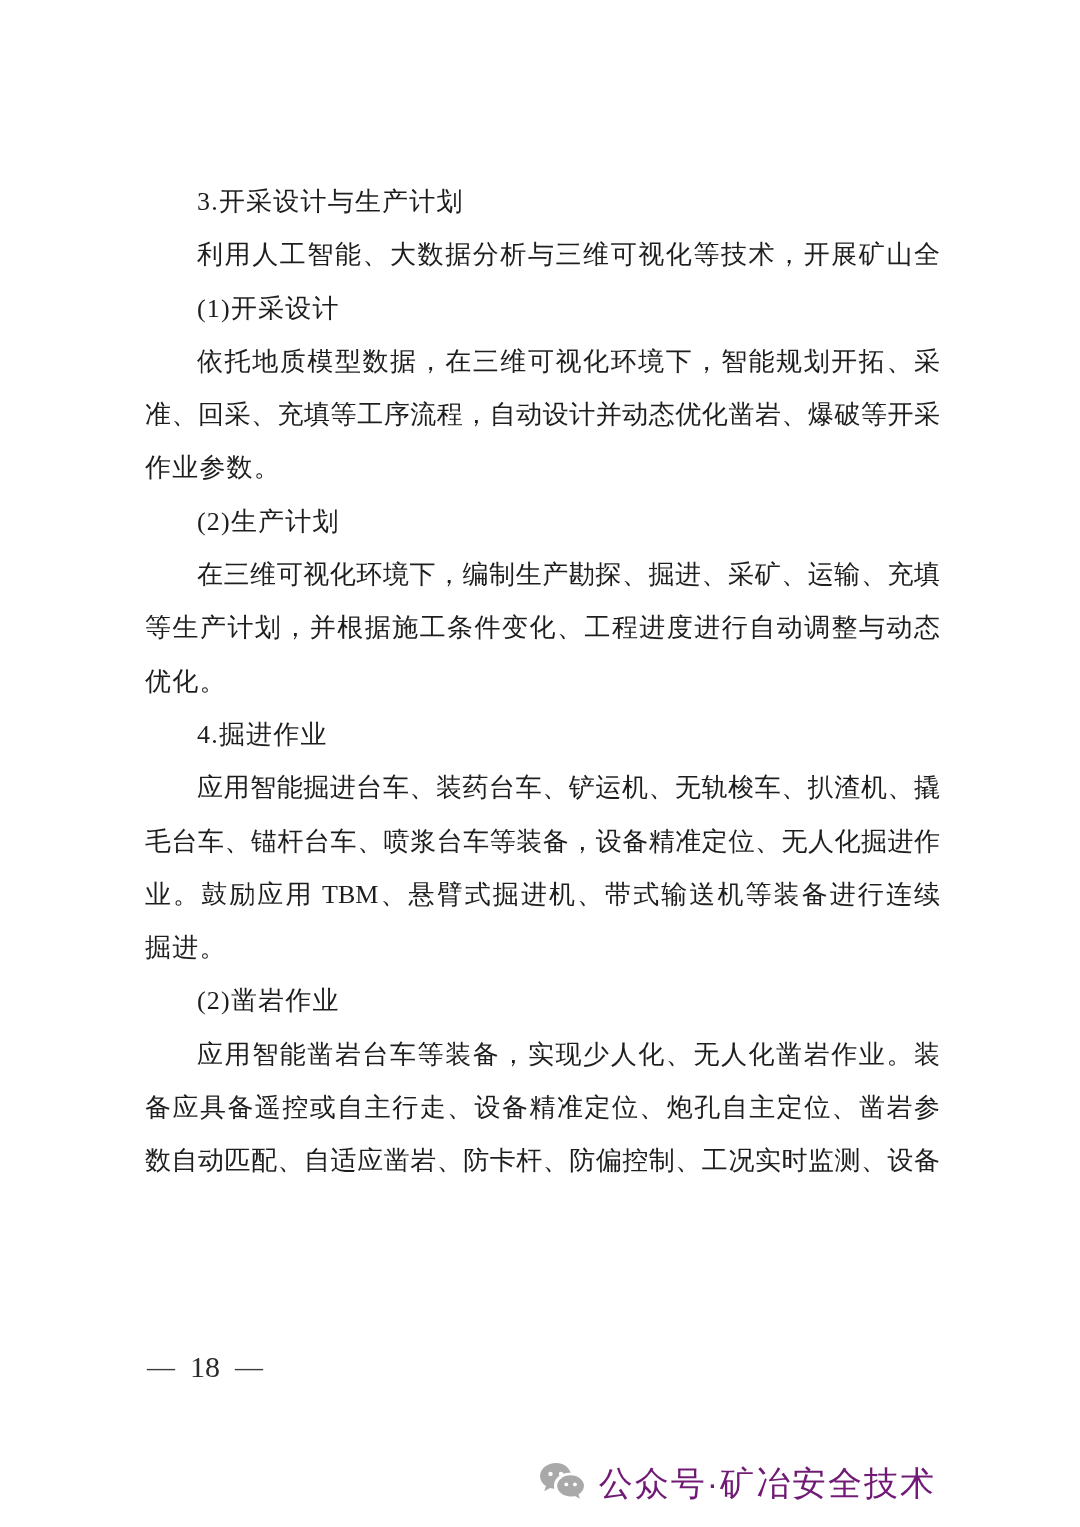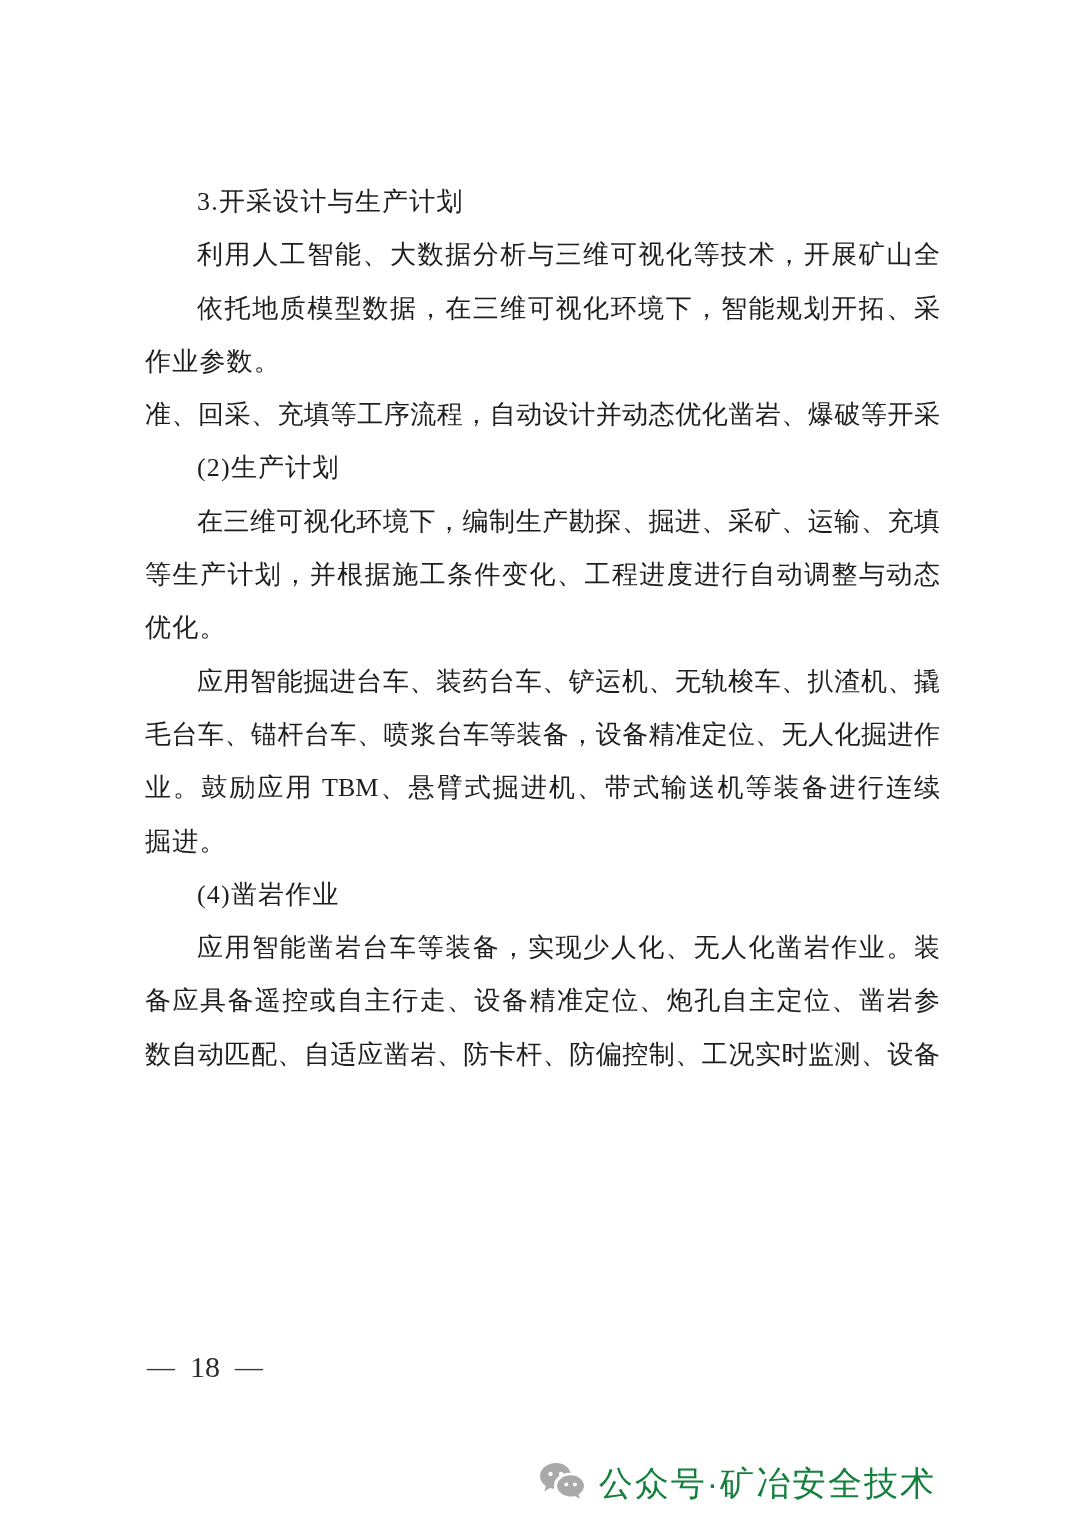--- a/index.html
+++ b/index.html
@@ -58,50 +58,52 @@
     font-size: 28px;
     color: #3a3a3a;
   }
   .watermark {
     position: absolute;
     top: 1459px;
     right: 20px;
     display: flex;
     align-items: center;
     gap: 12px;
-    color: #15803d;
+    color: #701a75;
     font-size: 34px;
     line-height: 48px;
     letter-spacing: 2px;
     font-family: "Liberation Sans", "DejaVu Sans", sans-serif;
   }
   .watermark svg {
     display: block;
   }
 </style>
 </head>
 <body>
 
 <div class="page">
 
   <main class="body-text">
     <p class="line indent">3.开采设计与生产计划</p>
     <p class="line indent fill">利用人工智能、大数据分析与三维可视化等技术，开展矿山全</p>
+    <p class="line indent">(1)开采设计</p>
     <p class="line indent fill">依托地质模型数据，在三维可视化环境下，智能规划开拓、采</p>
+    <p class="line fill">准、回采、充填等工序流程，自动设计并动态优化凿岩、爆破等开采</p>
     <p class="line">作业参数。</p>
-    <p class="line fill">准、回采、充填等工序流程，自动设计并动态优化凿岩、爆破等开采</p>
     <p class="line indent">(2)生产计划</p>
     <p class="line indent fill">在三维可视化环境下，编制生产勘探、掘进、采矿、运输、充填</p>
     <p class="line fill">等生产计划，并根据施工条件变化、工程进度进行自动调整与动态</p>
     <p class="line">优化。</p>
+    <p class="line indent">4.掘进作业</p>
     <p class="line indent fill">应用智能掘进台车、装药台车、铲运机、无轨梭车、扒渣机、撬</p>
     <p class="line fill">毛台车、锚杆台车、喷浆台车等装备，设备精准定位、无人化掘进作</p>
     <p class="line fill">业。鼓励应用 TBM、悬臂式掘进机、带式输送机等装备进行连续</p>
     <p class="line">掘进。</p>
-    <p class="line indent">(4)凿岩作业</p>
+    <p class="line indent">(2)凿岩作业</p>
     <p class="line indent fill">应用智能凿岩台车等装备，实现少人化、无人化凿岩作业。装</p>
     <p class="line fill">备应具备遥控或自主行走、设备精准定位、炮孔自主定位、凿岩参</p>
     <p class="line fill">数自动匹配、自适应凿岩、防卡杆、防偏控制、工况实时监测、设备</p>
   </main>
 
   <div class="footer">
     <span class="dash">—</span>
     <span class="pagenum">18</span>
     <span class="dash">—</span>
   </div>

